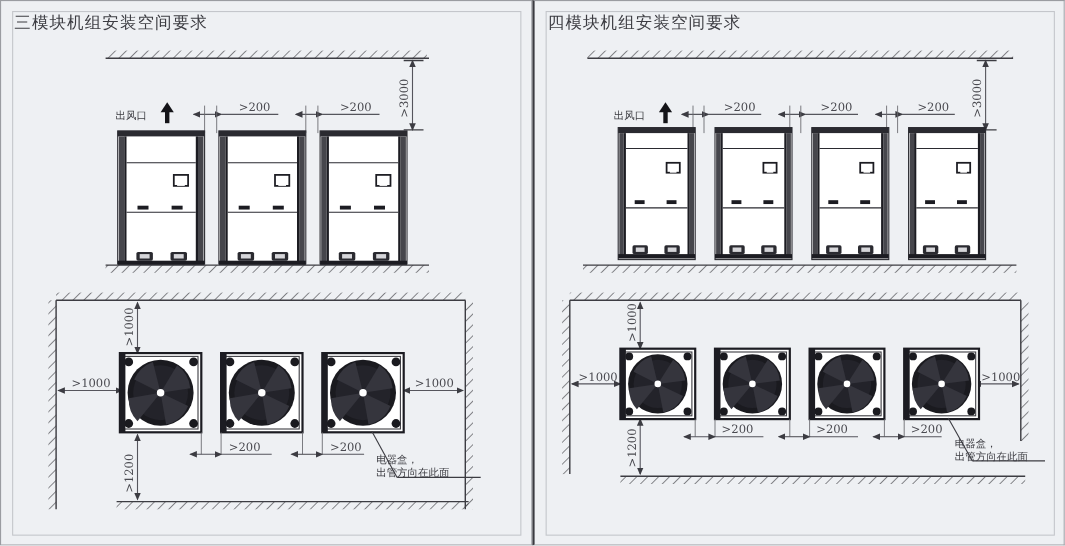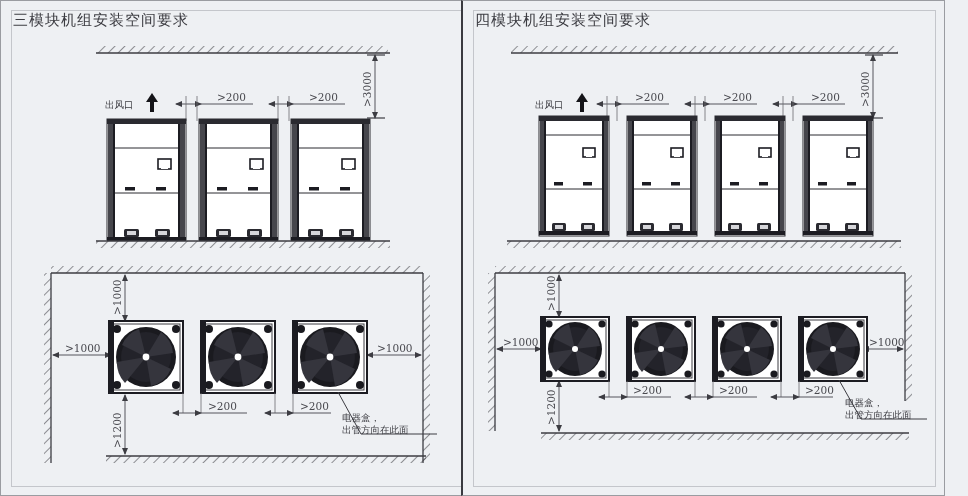--- a/index.html
+++ b/index.html
@@ -18,21 +18,21 @@
   }
   .panel{
     position:absolute;
     top:0;
     width:484px;height:496px;
     box-sizing:border-box;
     background:#eef0f3;
     border:1px solid #9a9ca1;
   }
   .panel-left{left:0;}
-  .panel-right{left:461px;border-left:2px solid #3a3a40;}
+  .panel-right{left:484px;border-left:2px solid #3a3a40;}
   .inner{
     position:absolute;
     left:10px;top:9px;
     width:463px;height:477px;
     box-sizing:border-box;
     border:1px solid #c4c6cb;
     background:#eef0f3;
   }
   .title{
     position:absolute;

